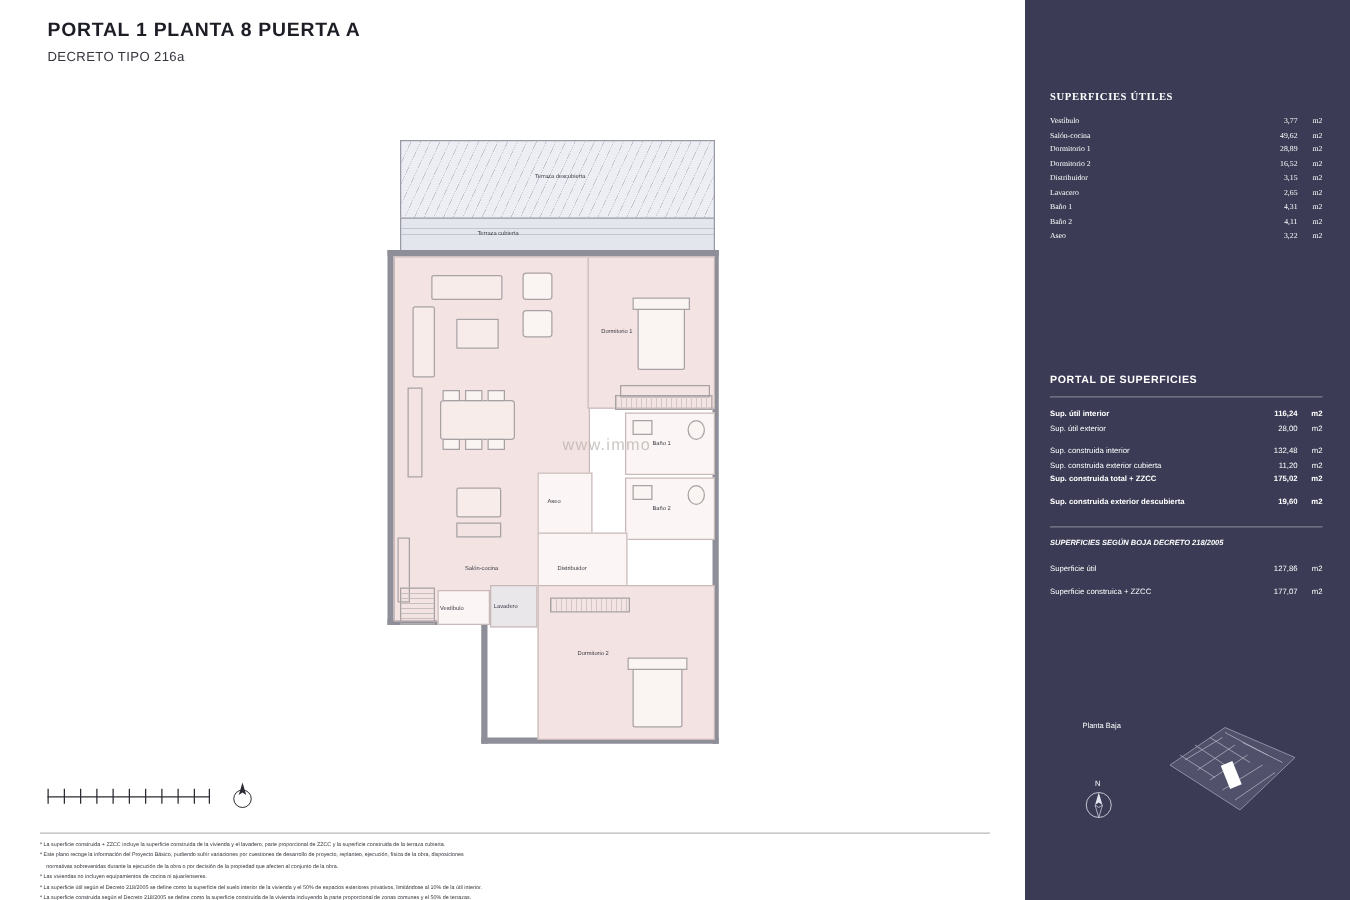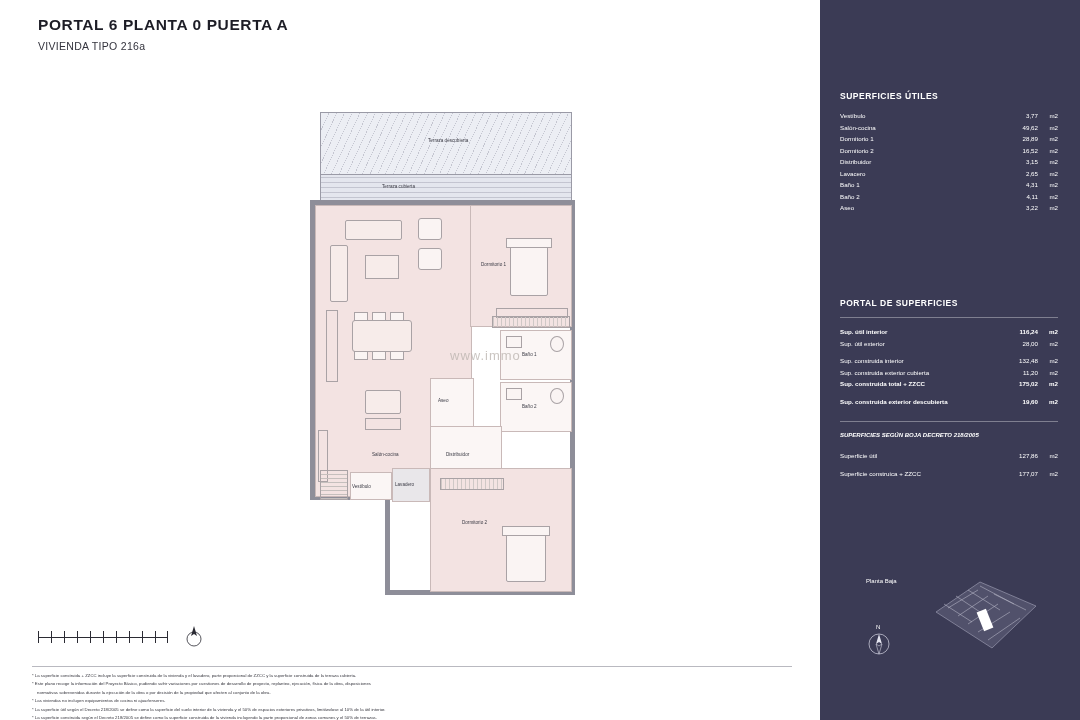--- a/index.html
+++ b/index.html
@@ -212,22 +212,22 @@
     height: 1px;
     background: #b9b9c0;
   }
   .footnotes p { margin: 0 0 1px 0; }
   .footnotes .indent { padding-left: 5px; }
 </style>
 </head>
 <body>
 
 <div class="doc-header">
-  <h1 class="doc-title">PORTAL 6  PLANTA 0 PUERTA A</h1>
-  <h2 class="doc-subtitle">VIVIENDA TIPO 216a</h2>
+  <h1 class="doc-title">PORTAL 1  PLANTA 8 PUERTA A</h1>
+  <h2 class="doc-subtitle">DECRETO TIPO 216a</h2>
 </div>
 
 <div class="floorplan">
 
   <div class="terrace-open">
     <div class="hatch"></div>
   </div>
   <div class="plan-label" style="left:128px; top:38px;">Terraza descubierta</div>
 
   <div class="terrace-cov">
@@ -335,21 +335,21 @@
   <p>* La superficie construida + ZZCC incluye la superficie construida de la vivienda y el lavadero, parte proporcional de ZZCC y la superficie construida de la terraza cubierta.</p>
   <p>* Este plano recoge la información del Proyecto Básico, pudiendo sufrir variaciones por cuestiones de desarrollo de proyecto, replanteo, ejecución, física de la obra, disposiciones</p>
   <p class="indent">normativas sobrevenidas durante la ejecución de la obra o por decisión de la propiedad que afecten al conjunto de la obra.</p>
   <p>* Las viviendas no incluyen equipamientos de cocina ni ajuar/enseres.</p>
   <p>* La superficie útil según el Decreto 218/2005 se define como la superficie del suelo interior de la vivienda y el 50% de espacios exteriores privativos, limitándose al 10% de la útil interior.</p>
   <p>* La superficie construida según el Decreto 218/2005 se define como la superficie construida de la vivienda incluyendo la parte proporcional de zonas comunes y el 50% de terrazas.</p>
 </div>
 
 <div class="right-panel">
 
-  <div class="panel-section" style="top:91px;">
+  <div class="panel-section" style="top:72px;font-family:Liberation Serif, serif;">
     <div class="panel-title">SUPERFICIES ÚTILES</div>
 
     <div class="row">
       <span class="label">Vestíbulo</span>
       <span class="value">3,77</span>
       <span class="unit">m2</span>
     </div>
     <div class="row">
       <span class="label">Salón-cocina</span>
       <span class="value">49,62</span>

